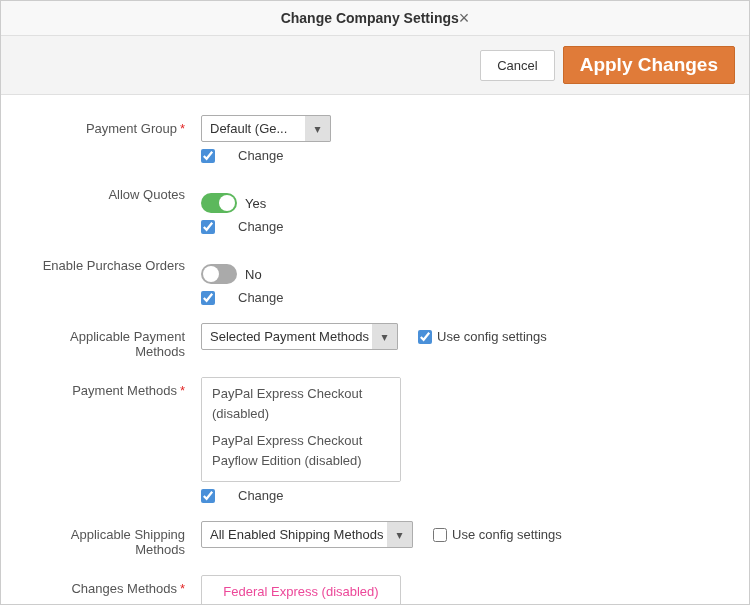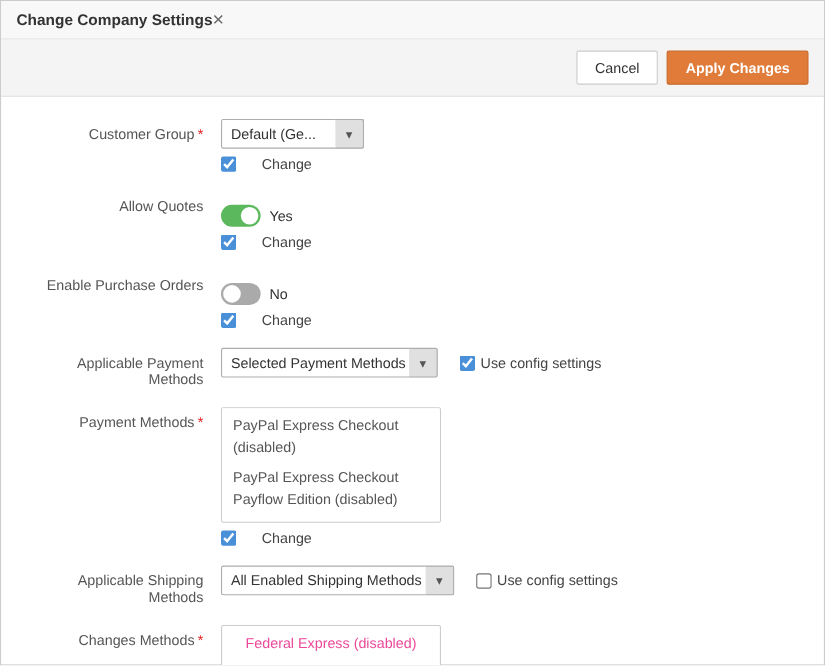--- a/index.html
+++ b/index.html
@@ -1,23 +1,23 @@
 <!DOCTYPE html>
 <html><head>
   <meta charset="utf-8">
   <style>
     * { box-sizing: border-box; margin: 0; padding: 0; }
     body { font-family: 'Segoe UI', Arial, sans-serif; font-size: 13px; color: #333; background: #fff; width: 750px; height: 605px; overflow: hidden; }
     .modal { width: 750px; height: 605px; background: #fff; border: 1px solid #ccc; display: flex; flex-direction: column; }
-    .modal-header { display: flex; align-items: center; justify-content: flex-start; padding: 8px 14px; border-bottom: 1px solid #e0e0e0; background: #f8f8f8; }
+    .modal-header { display: flex; align-items: center; justify-content: center; padding: 8px 14px; border-bottom: 1px solid #e0e0e0; background: #f8f8f8; }
     .modal-title { font-size: 14px; font-weight: 600; color: #333; }
     .close-btn { background: none; border: none; cursor: pointer; font-size: 18px; color: #666; line-height: 1; }
     .toolbar { display: flex; align-items: center; justify-content: flex-end; padding: 10px 14px; border-bottom: 1px solid #e0e0e0; background: #f4f4f4; gap: 8px; }
     .btn-cancel { background: #fff; border: 1px solid #ccc; padding: 7px 16px; cursor: pointer; font-size: 13px; color: #333; border-radius: 2px; text-align: center; }
-    .btn-apply { background: #e07b39; border: 1px solid #c96a2a; padding: 7px 16px; cursor: pointer; font-size: 13px; color: #fff; font-weight: 600; border-radius: 2px; }
+    .btn-apply { background: #e07b39; border: 1px solid #c96a2a; padding: 7px 16px; cursor: pointer; font-size: 19px; color: #fff; font-weight: 600; border-radius: 2px; }
     .modal-body { flex: 1; overflow-y: auto; padding: 20px 0; }
     .form-row { display: flex; align-items: flex-start; margin-bottom: 18px; padding: 0 30px; }
     .form-label { width: 170px; text-align: right; padding-right: 16px; padding-top: 6px; font-size: 13px; color: #555; flex-shrink: 0; }
     .required-star { color: #e22626; margin-left: 3px; }
     .form-control-wrap { flex: 1; display: flex; flex-direction: column; gap: 6px; }
     .form-control-row { display: flex; align-items: center; gap: 8px; }
     .select-wrapper { position: relative; display: inline-flex; align-items: center; }
     .select-field { appearance: none; background: #fff; border: 1px solid #adadad; padding: 5px 28px 5px 8px; font-size: 13px; color: #333; border-radius: 2px; cursor: pointer; min-width: 130px; }
     .select-arrow { position: absolute; right: 0; top: 0; bottom: 0; width: 26px; background: #e0e0e0; border: 1px solid #adadad; border-left: none; display: flex; align-items: center; justify-content: center; pointer-events: none; border-radius: 0 2px 2px 0; }
     .select-arrow::after { content: '▾'; font-size: 12px; color: #555; }
@@ -52,21 +52,21 @@
 
   <div class="toolbar">
     <button class="btn-cancel">Cancel</button>
     <button class="btn-apply">Apply Changes</button>
   </div>
 
   <div class="modal-body">
 
     <div class="form-row">
       <div class="form-label">
-        <span>Customer Group</span><span class="required-star">*</span>
+        <span>Payment Group</span><span class="required-star">*</span>
       </div>
       <div class="form-control-wrap">
         <div class="form-control-row">
           <div class="select-wrapper">
             <select class="select-field">
               <option>Default (Ge...</option>
             </select>
             <div class="select-arrow"></div>
           </div>
         </div>

